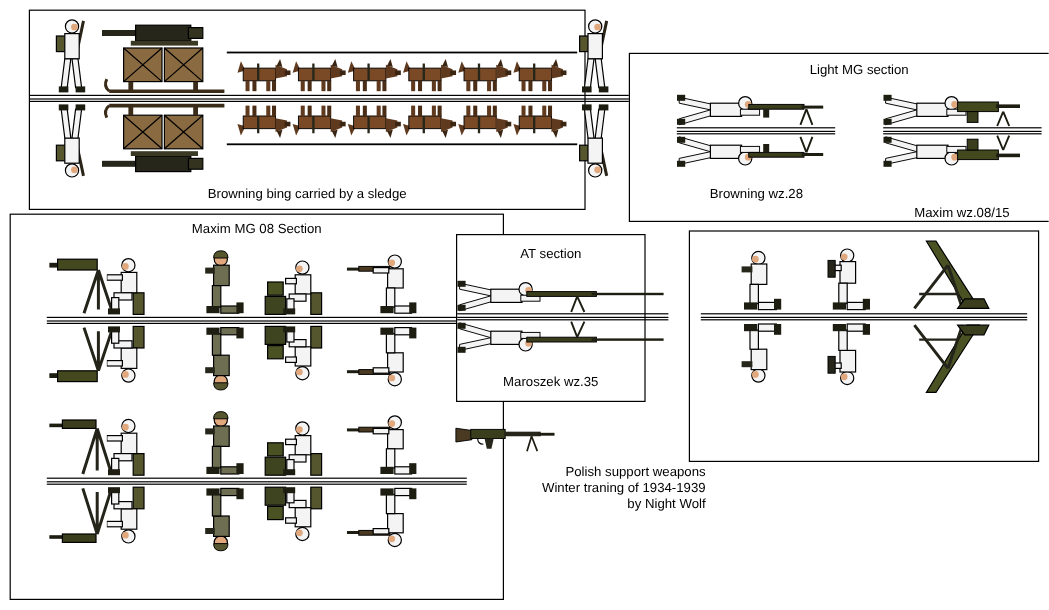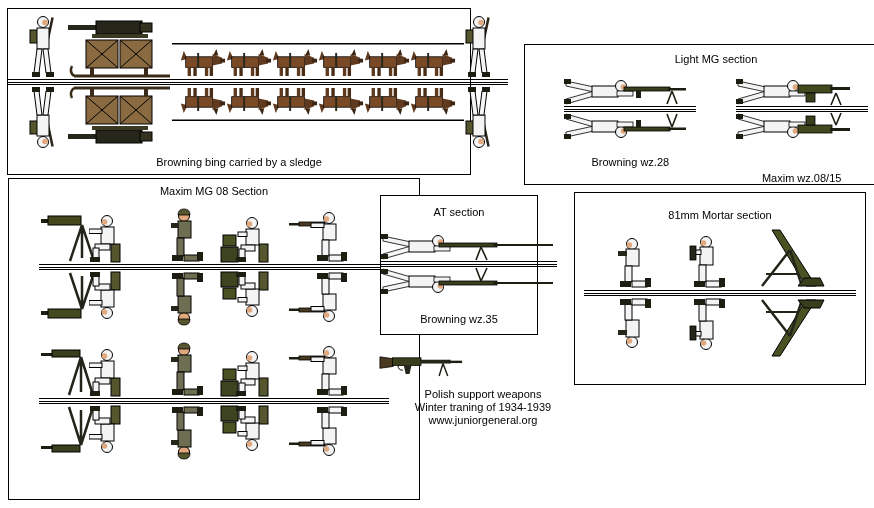--- a/index.html
+++ b/index.html
@@ -20,21 +20,21 @@
     border-top:1px solid #000;
     border-bottom:1px solid #000;
     background-image:linear-gradient(#000,#000);
     background-size:100% 1px;
     background-position:0 2px;
     background-repeat:no-repeat;
   }
   .row { display:flex; justify-content:space-evenly; }
   .col { display:flex; flex-direction:column; }
   .credits { position:absolute; left:378px; top:350px; width:210px; }
-  .credit-line { text-align:center; }
+  .credit-line { text-align:right; }
 </style>
 </head>
 <body>
 
 <svg style="position:absolute;width:0;height:0" aria-hidden="true">
   <defs>
     <symbol id="fig-walk" viewBox="0 0 36 66">
       <rect x="24" y="4" width="2.5" height="32" fill="#2a2418" transform="rotate(12 25 20)"></rect>
       <rect x="6" y="17" width="8" height="13" fill="#55552e" stroke="#000" stroke-width="1"></rect>
       <rect x="13" y="15" width="12" height="21" fill="#f4f4f4" stroke="#000" stroke-width="1"></rect>
@@ -207,21 +207,21 @@
       <rect x="74" y="11" width="14" height="2.5" fill="#1d1d12"></rect>
       <polygon points="27,16 35,16 33,25 29,25" fill="#26261a"></polygon>
       <path d="M21 16 Q21 21 26 21" stroke="#000" stroke-width="1" fill="none"></path>
       <path d="M68 14 L64 27 M68 14 L73 27" stroke="#1d1d12" stroke-width="1.5" fill="none"></path>
     </symbol>
   </defs>
 </svg>
 
 <div class="sheet">
 
-  <section class="panel" style="left:7px;top:8px;width:464px;height:167px">
+  <section class="panel" style="left:24px;top:8px;width:464px;height:167px">
     <div class="scene" style="width:500px;margin:4px auto 0">
       <div class="art" id="art-sledge">
         <svg width="500" height="66" viewBox="0 0 500 66">
           <use href="#fig-walk" x="16" y="0" width="36" height="66"></use>
           <use href="#sledge" x="58" y="0" width="110" height="66"></use>
           <rect x="164" y="30" width="292" height="1.5" fill="#000"></rect>
           <use href="#dog" x="170" y="36" width="48" height="29"></use>
           <use href="#dog" x="216" y="36" width="48" height="29"></use>
           <use href="#dog" x="262" y="36" width="48" height="29"></use>
           <use href="#dog" x="308" y="36" width="48" height="29"></use>
@@ -322,25 +322,24 @@
       <div class="art" id="art-at">
         <svg width="176" height="32" viewBox="0 0 176 32">
           <use href="#prone-at" x="0" y="0" width="176" height="32"></use>
         </svg>
       </div>
       <div class="fold"></div>
       <div class="art mirror"><svg width="176" height="32" viewBox="0 0 176 32">
           <use href="#prone-at" x="0" y="0" width="176" height="32"></use>
         </svg></div>
     </div>
-    <div class="label" style="margin-top:14px">Browning wz.35</div>
+    <div class="label" style="margin-top:14px">Maroszek wz.35</div>
   </section>
 
   <section class="panel" style="left:574px;top:192px;width:292px;height:193px">
-    <div class="title" style="margin-top:16px">81mm Mortar section</div>
     <div class="scene" style="width:272px;margin:6px auto 0">
       <div class="art" id="art-mortar">
         <svg width="272" height="62" viewBox="0 0 272 62">
           <use href="#fig-kneel-white" x="28" y="8" width="44" height="54"></use>
           <use href="#fig-shell" x="100" y="6" width="44" height="56"></use>
           <use href="#mortar" x="162" y="0" width="92" height="62"></use>
         </svg>
       </div>
       <div class="fold"></div>
       <div class="art mirror"><svg width="272" height="62" viewBox="0 0 272 62">
@@ -353,17 +352,17 @@
 
   <div class="credits">
     <div class="art">
       <svg width="86" height="29" viewBox="0 0 90 30">
         <use href="#bar-gun" x="0" y="0" width="90" height="30"></use>
       </svg>
     </div>
     <div style="margin-top:9px">
       <div class="credit-line">Polish support weapons</div>
       <div class="credit-line">Winter traning of 1934-1939</div>
-      <div class="credit-line">www.juniorgeneral.org</div>
+      <div class="credit-line">by Night Wolf</div>
     </div>
   </div>
 
 </div>
 
 </body></html>

